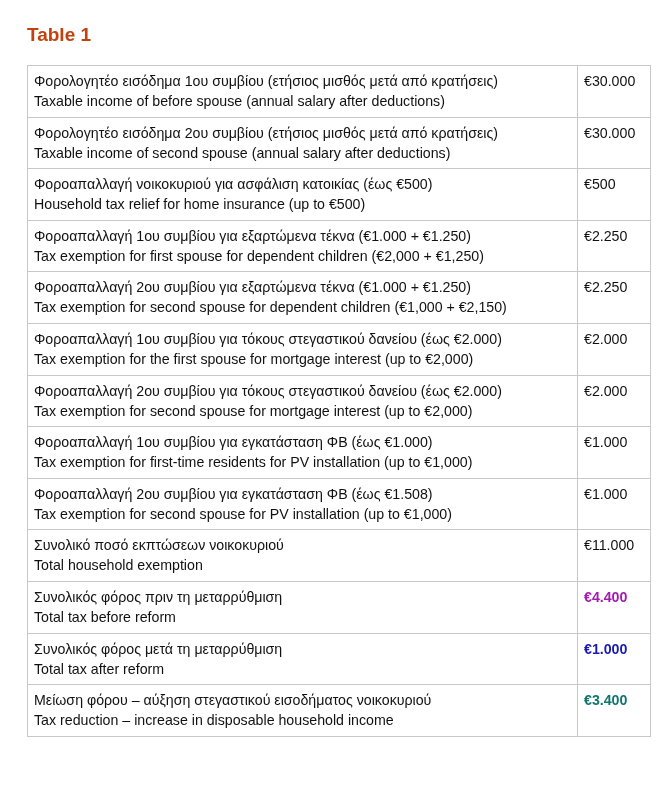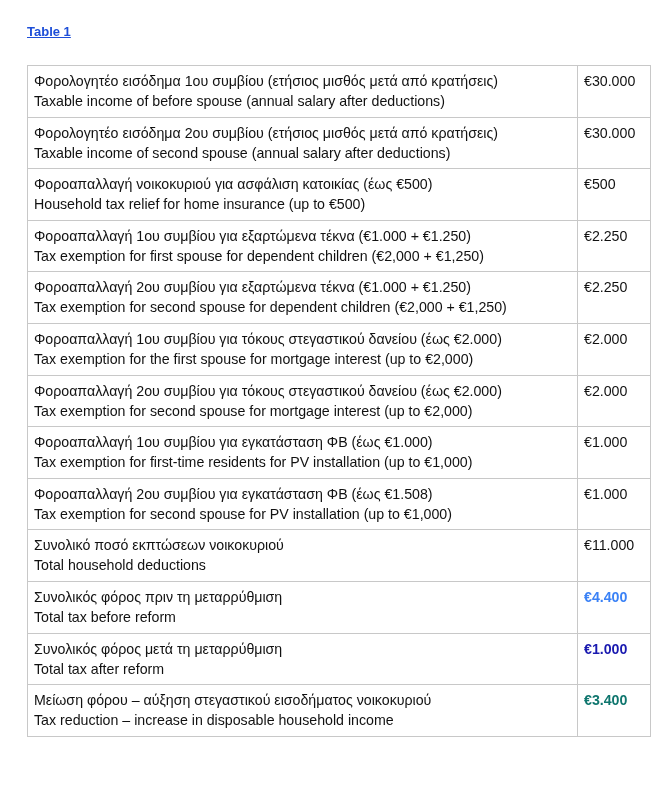--- a/index.html
+++ b/index.html
@@ -12,24 +12,23 @@
       height: 800px;
       position: relative;
       overflow: hidden;
       font-family: "Liberation Sans", sans-serif;
       color: #111111;
     }
     .doc-title {
       position: absolute;
       left: 27px;
       top: 24px;
-      font-size: 13px;
+      font-size: 19px;
       font-weight: bold;
-      color: #1d4ed8;
-      text-decoration: underline;
+      color: #c2410c;
     }
     table.data-table {
       position: absolute;
       left: 27px;
       top: 65px;
       width: 623px;
       border-collapse: collapse;
       table-layout: fixed;
     }
     table.data-table td {
@@ -47,21 +46,21 @@
     table.data-table td.val {
       width: 73px;
       padding-left: 6px;
       white-space: nowrap;
     }
     .line {
       display: block;
       white-space: nowrap;
     }
     .bold { font-weight: normal; }
-    .val-red { color: #3b82f6; font-weight: bold; }
+    .val-red { color: #a21caf; font-weight: bold; }
     .val-blue { color: #1a1ab0; font-weight: bold; }
     .val-bold { color: #0f766e; font-weight: bold; }
   </style>
 </head>
 <body>
 
 <div class="doc-title">Table 1</div>
 
 <table class="data-table">
   <tbody>
@@ -89,21 +88,21 @@
     <tr>
       <td class="desc">
         <span class="line">Φοροαπαλλαγή 1ου συμβίου για εξαρτώμενα τέκνα (€1.000 + €1.250)</span>
         <span class="line">Tax exemption for first spouse for dependent children (€2,000 + €1,250)</span>
       </td>
       <td class="val">€2.250</td>
     </tr>
     <tr>
       <td class="desc">
         <span class="line">Φοροαπαλλαγή 2ου συμβίου για εξαρτώμενα τέκνα (€1.000 + €1.250)</span>
-        <span class="line">Tax exemption for second spouse for dependent children (€2,000 + €1,250)</span>
+        <span class="line">Tax exemption for second spouse for dependent children (€1,000 + €2,150)</span>
       </td>
       <td class="val">€2.250</td>
     </tr>
     <tr>
       <td class="desc">
         <span class="line">Φοροαπαλλαγή 1ου συμβίου για τόκους στεγαστικού δανείου (έως €2.000)</span>
         <span class="line">Tax exemption for the first spouse for mortgage interest (up to €2,000)</span>
       </td>
       <td class="val">€2.000</td>
     </tr>
@@ -124,21 +123,21 @@
     <tr>
       <td class="desc">
         <span class="line">Φοροαπαλλαγή 2ου συμβίου για εγκατάσταση ΦΒ (έως €1.508)</span>
         <span class="line">Tax exemption for second spouse for PV installation (up to €1,000)</span>
       </td>
       <td class="val">€1.000</td>
     </tr>
     <tr>
       <td class="desc">
         <span class="line">Συνολικό ποσό εκπτώσεων νοικοκυριού</span>
-        <span class="line">Total household deductions</span>
+        <span class="line">Total household exemption</span>
       </td>
       <td class="val">€11.000</td>
     </tr>
     <tr>
       <td class="desc">
         <span class="line bold">Συνολικός φόρος πριν τη μεταρρύθμιση</span>
         <span class="line">Total tax before reform</span>
       </td>
       <td class="val val-red">€4.400</td>
     </tr>

